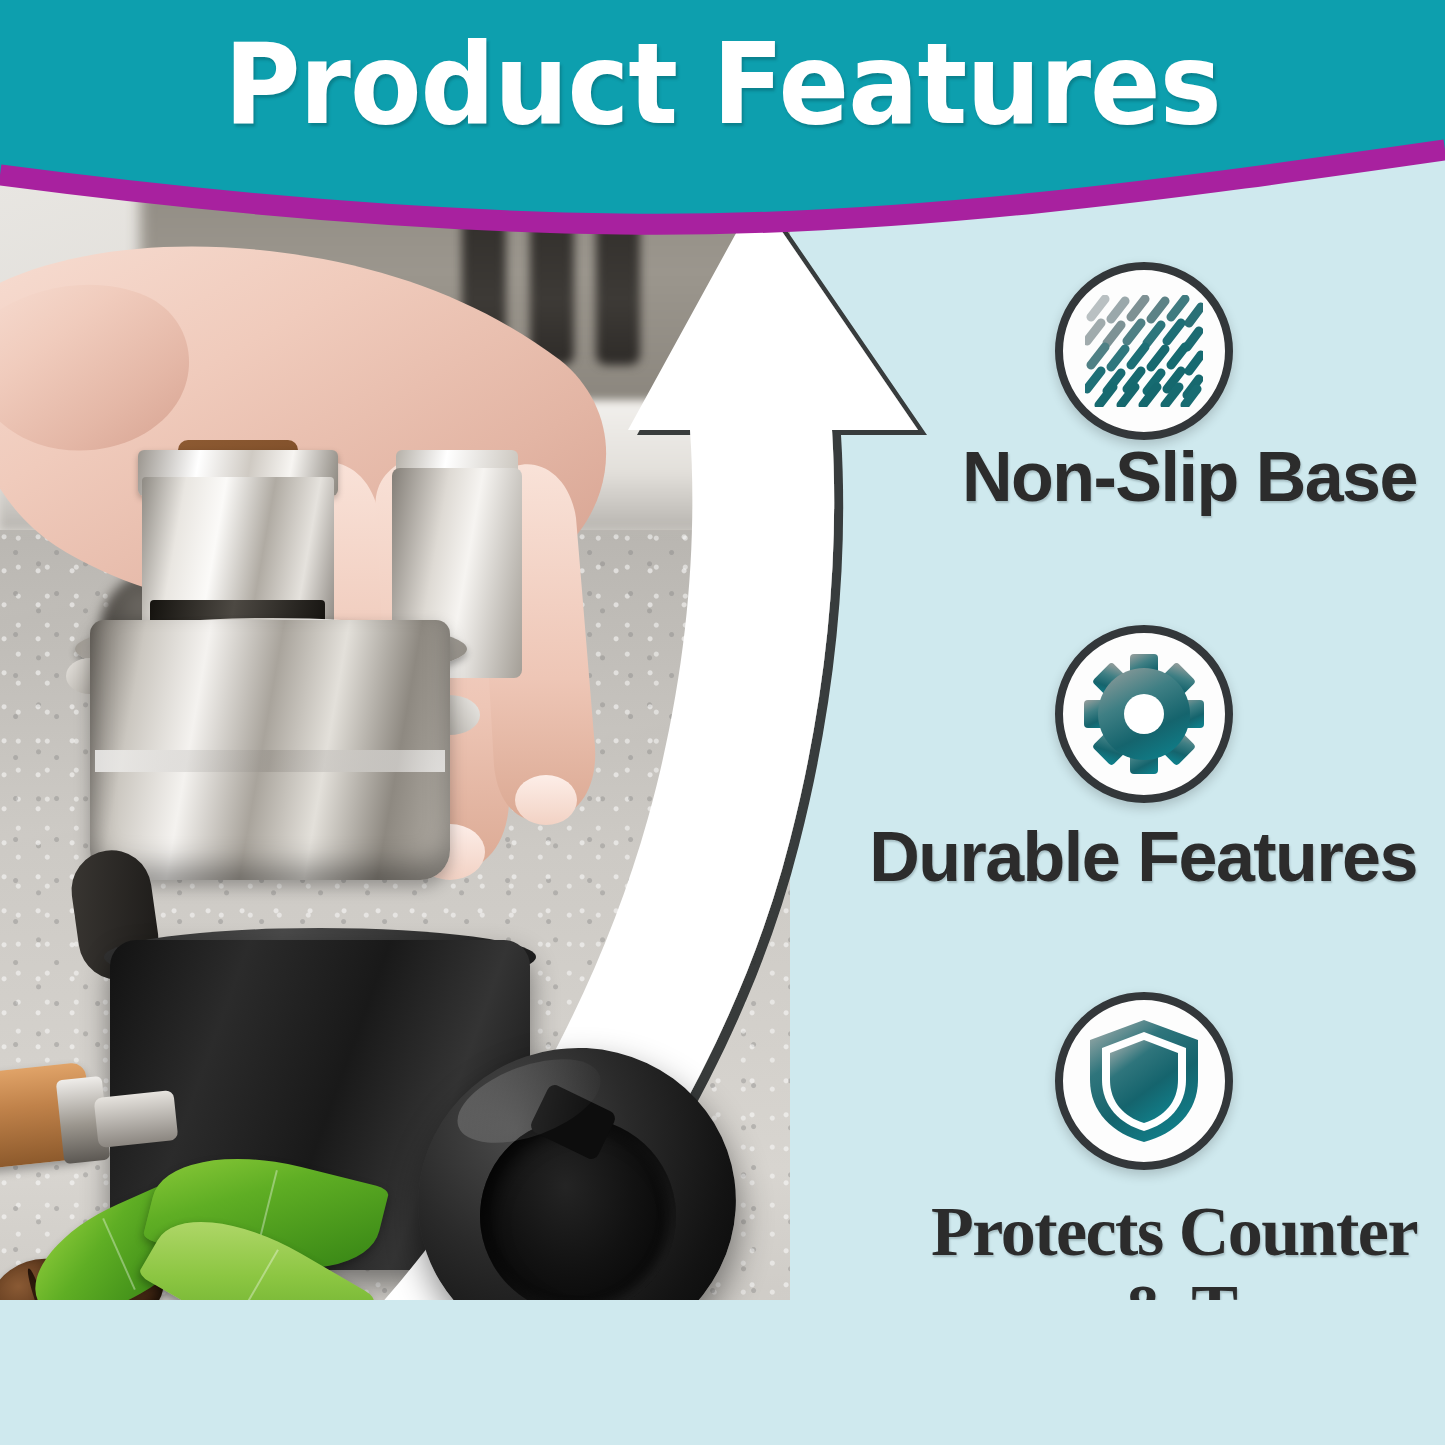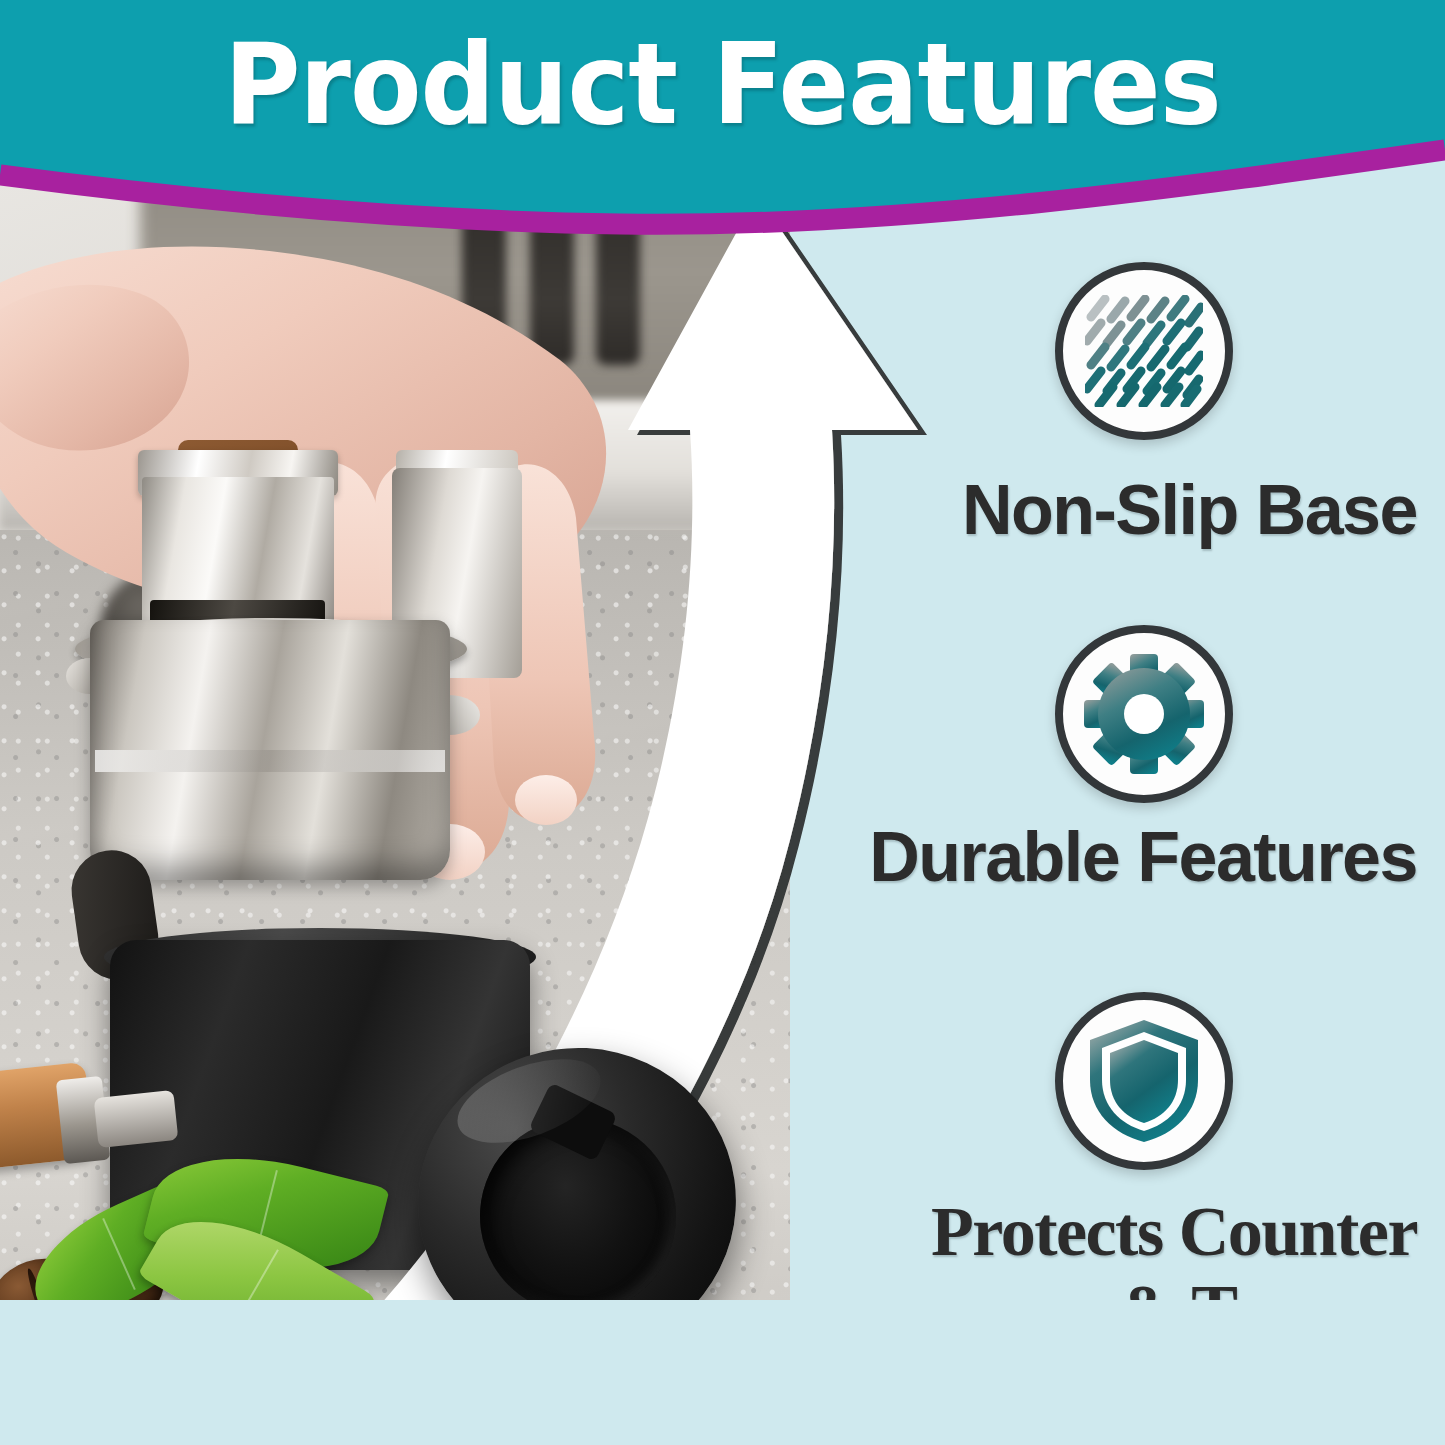--- a/index.html
+++ b/index.html
@@ -235,21 +235,21 @@
     font-family:"Liberation Sans", sans-serif;
     text-align:right; line-height:1.12;
     letter-spacing:-1.5px;
     text-shadow:1px 2px 2px rgba(90,110,115,.35);
     white-space:pre-line;
   }
 
   
   #feature-1 { top:90px; }
   #feature-1 .feature-icon { left:355px; top:22px; }
-  #feature-1 .feature-label { top:231px; }
+  #feature-1 .feature-label { top:198px; }
   
   #feature-2 { top:455px; }
   #feature-2 .feature-icon { left:355px; top:20px; }
   #feature-2 .feature-label { top:213px; }
   
   #feature-3 { top:822px; }
   #feature-3 .feature-icon { left:355px; top:20px; }
   #feature-3 .feature-label { top:221px;font-family:Liberation Serif, serif; }
 </style>
 </head>

